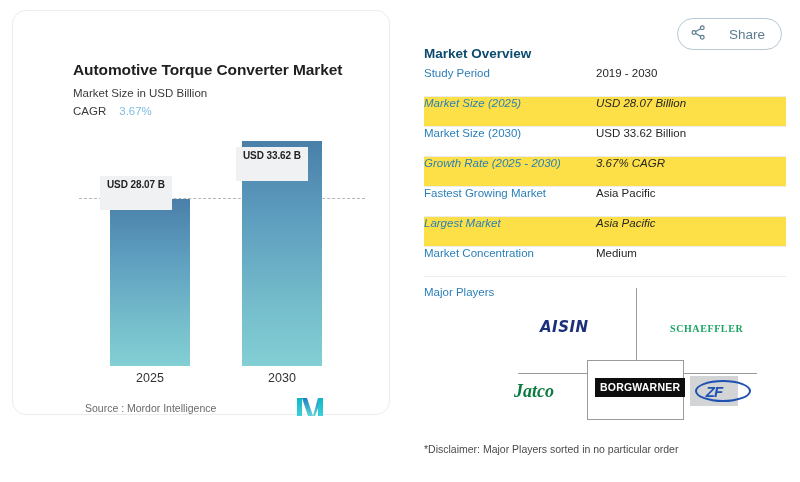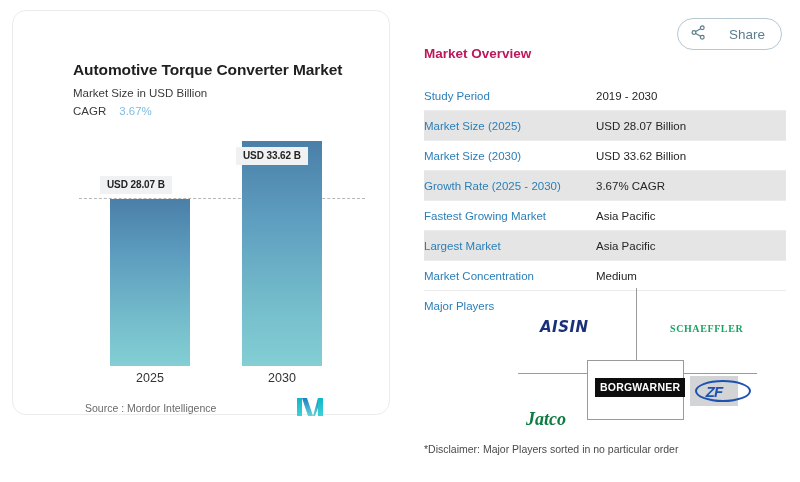--- a/index.html
+++ b/index.html
@@ -57,21 +57,21 @@
     bottom: 0;
     background: linear-gradient(to bottom, #4a7fa8 0%, #5e9ebf 35%, #74bccb 72%, #83cfd4 100%);
   }
   #bar-2025 { left: 37px; width: 80px; height: 167px; }
   #bar-2030 { left: 169px; width: 80px; height: 225px; }
 
   .bar-badge {
     position: absolute;
     background: #eff1f2;
     border-radius: 0;
-    padding: 3px 7px 4px 7px;
+    padding: 3px 7px 20px 7px;
     font-size: 10px;
     font-weight: bold;
     color: #232323;
     white-space: nowrap;
     letter-spacing: -0.1px;
   }
   #badge-2025 { left: 27px; top: 35px; }
   #badge-2030 { left: 163px; top: 6px; }
 
   .axis-label {
@@ -111,30 +111,30 @@
   }
   #share-label { font-size: 13.5px; color: #5d7d8f; }
 
   
   #overview-panel {
     position: absolute;
     left: 424px; top: 46px;
     width: 362px;
   }
   #overview-title {
-    font-size: 13.5px; font-weight: bold; color: #be185d;
-    margin-bottom: 20px;
+    font-size: 13.5px; font-weight: bold; color: #0c4a6e;
+    margin-bottom: 6px;
   }
   .ov-row {
-    display: flex; align-items: center;
+    display: flex; 
     height: 29px;
     border-bottom: 1px solid #ececec;
     font-size: 11.5px;
   }
-  .ov-row.striped { background: #e5e5e5; }
+  .ov-row.striped { background: #fde047; font-style: italic; }
   .ov-label { width: 172px; color: #2b7fb8; }
   .ov-value { color: #262626; }
 
   #players-label {
     margin-top: 9px;
     font-size: 11.5px; color: #2b7fb8;
   }
 
   
   #players-diagram {
@@ -174,25 +174,24 @@
     font-size: 15px; font-weight: bold; font-style: italic;
     color: #1b2f7a; letter-spacing: 0.5px;
   }
   #logo-schaeffler {
     left: 170px; top: 35px;
     font-family: "Liberation Serif", serif;
     font-size: 10px; font-weight: bold;
     color: #1aa362; letter-spacing: 0.6px;
   }
   #logo-jatco {
-    left: 26px; top: 93px;
+    left: 14px; top: 93px;
     font-family: "Liberation Serif", serif;
     font-size: 18px; font-weight: bold; font-style: italic;
     color: #0d7a40;
-    margin-top: 28px;
   }
   #logo-borgwarner {
     left: 95px; top: 90px;
     background: #0d0d0d;
     padding: 3px 5px 4px 5px;
     color: #ffffff;
     font-family: "Liberation Sans", sans-serif;
     font-size: 10.5px; font-weight: bold;
     letter-spacing: 0.2px;
   }

